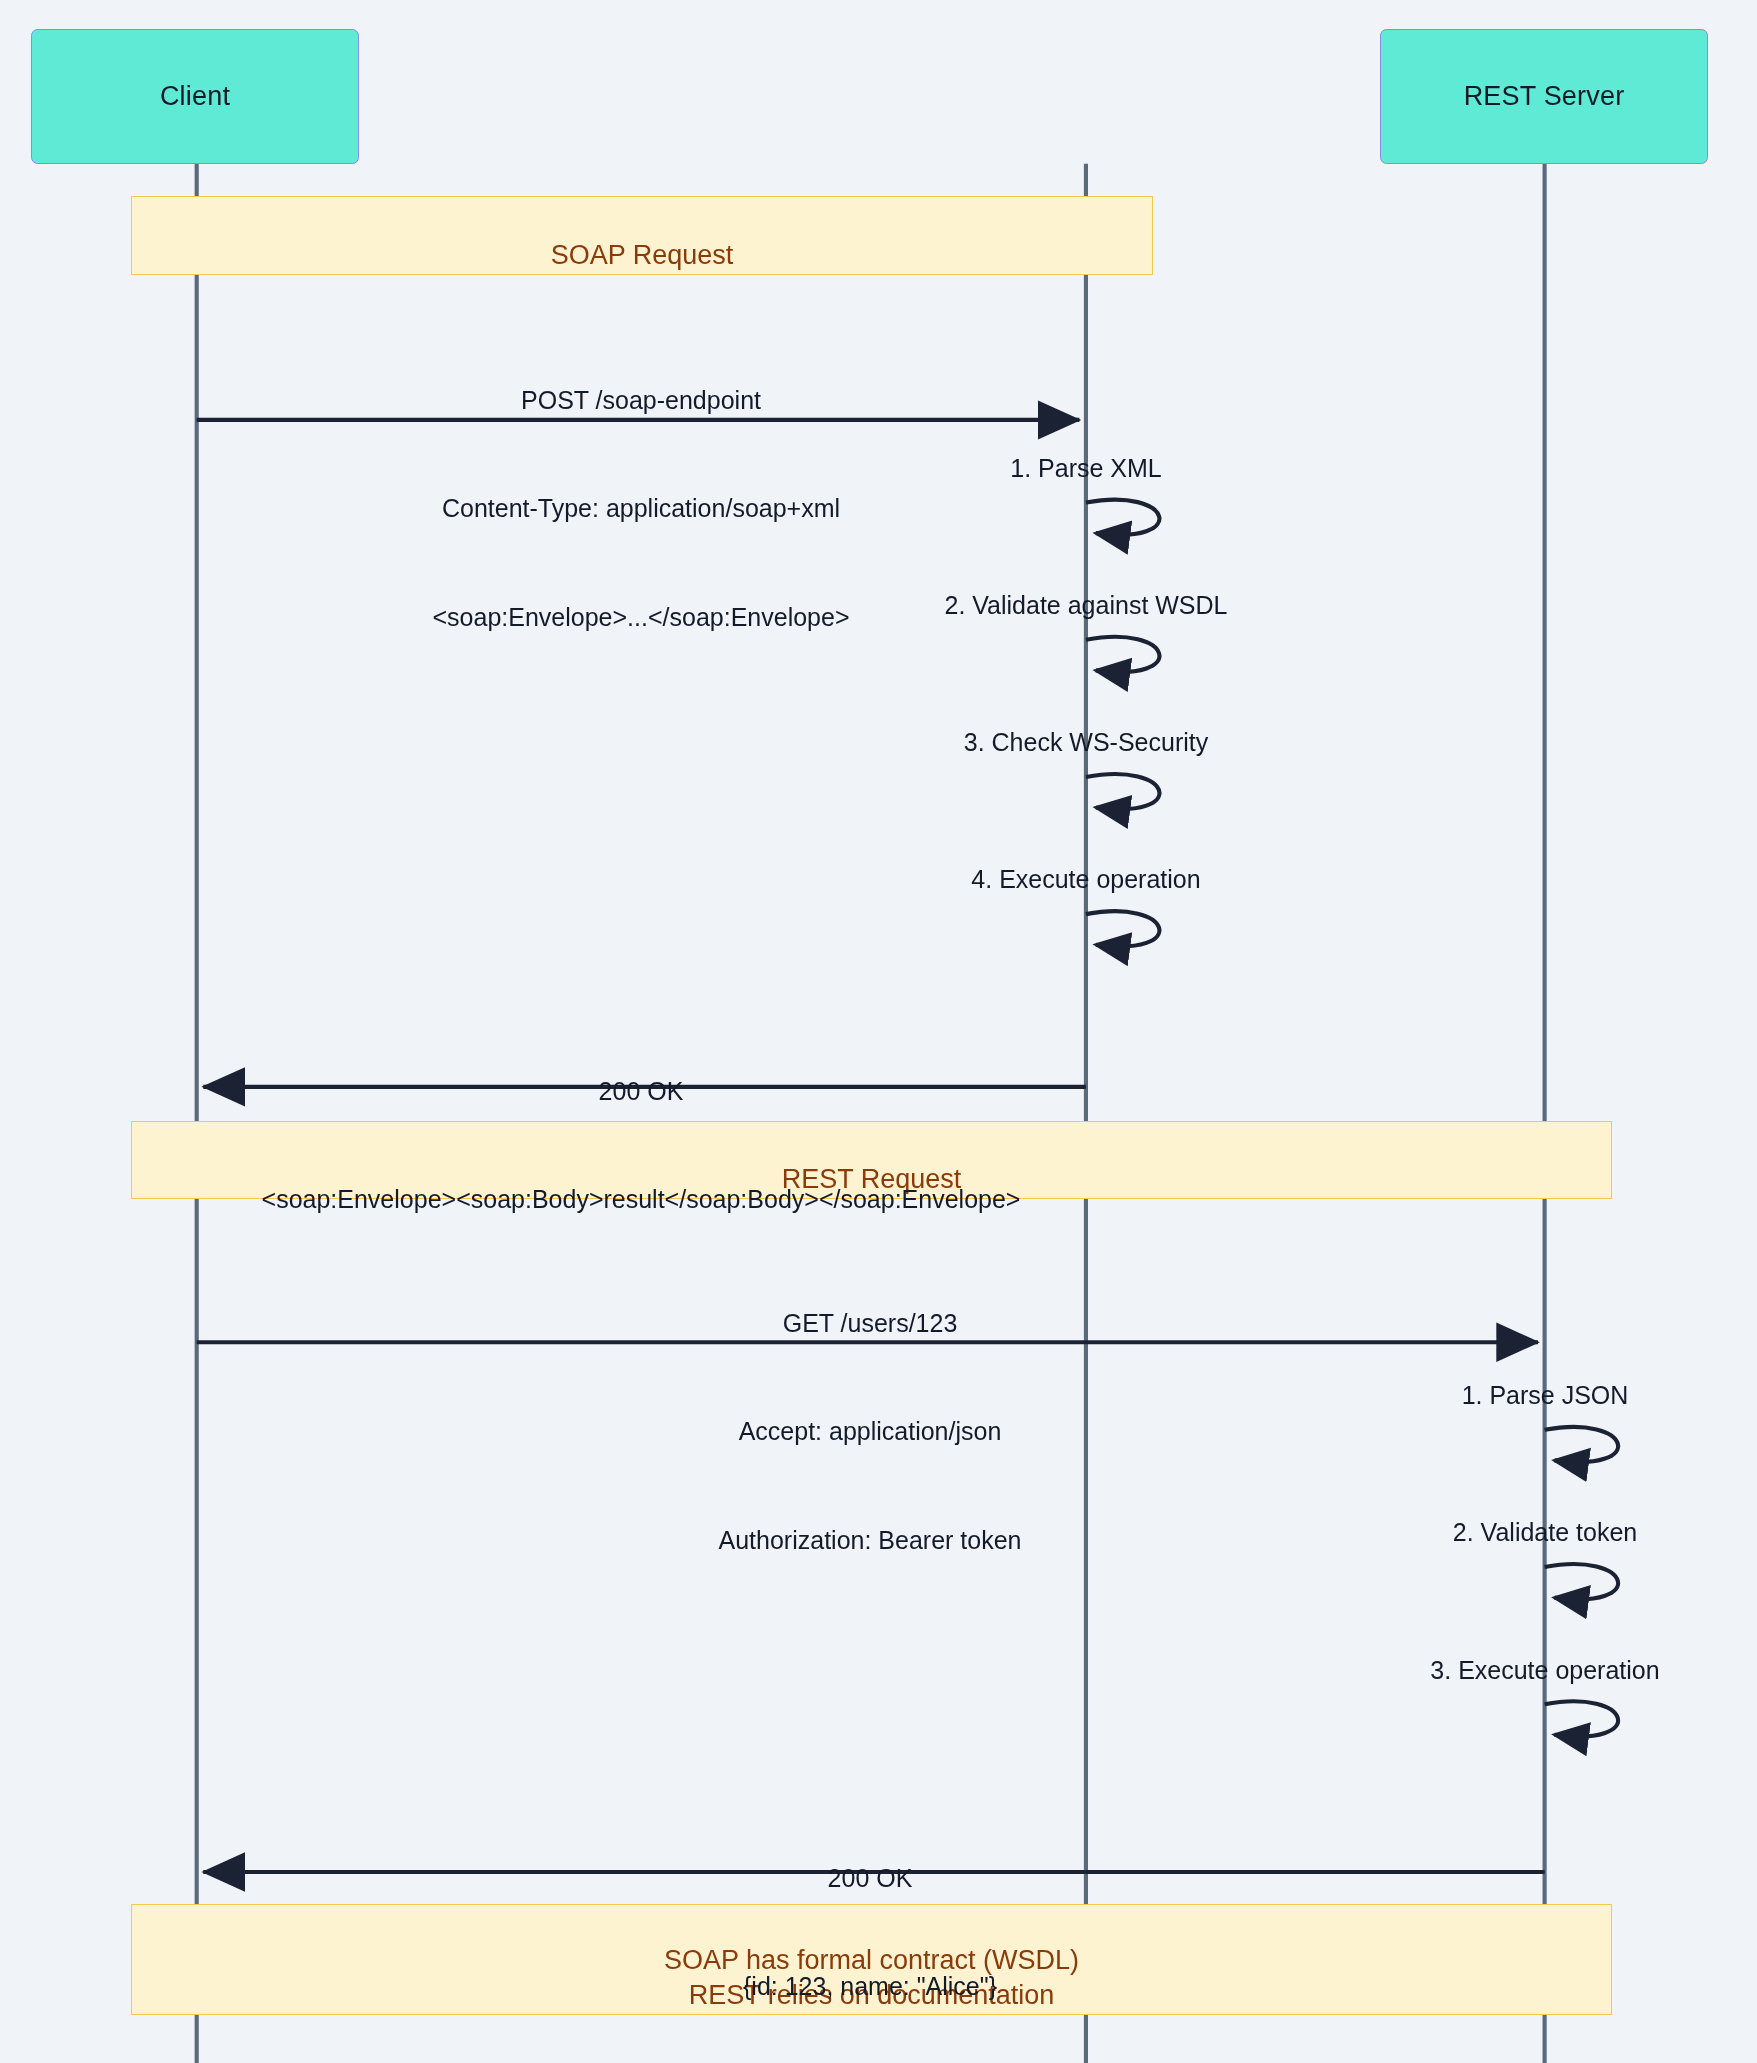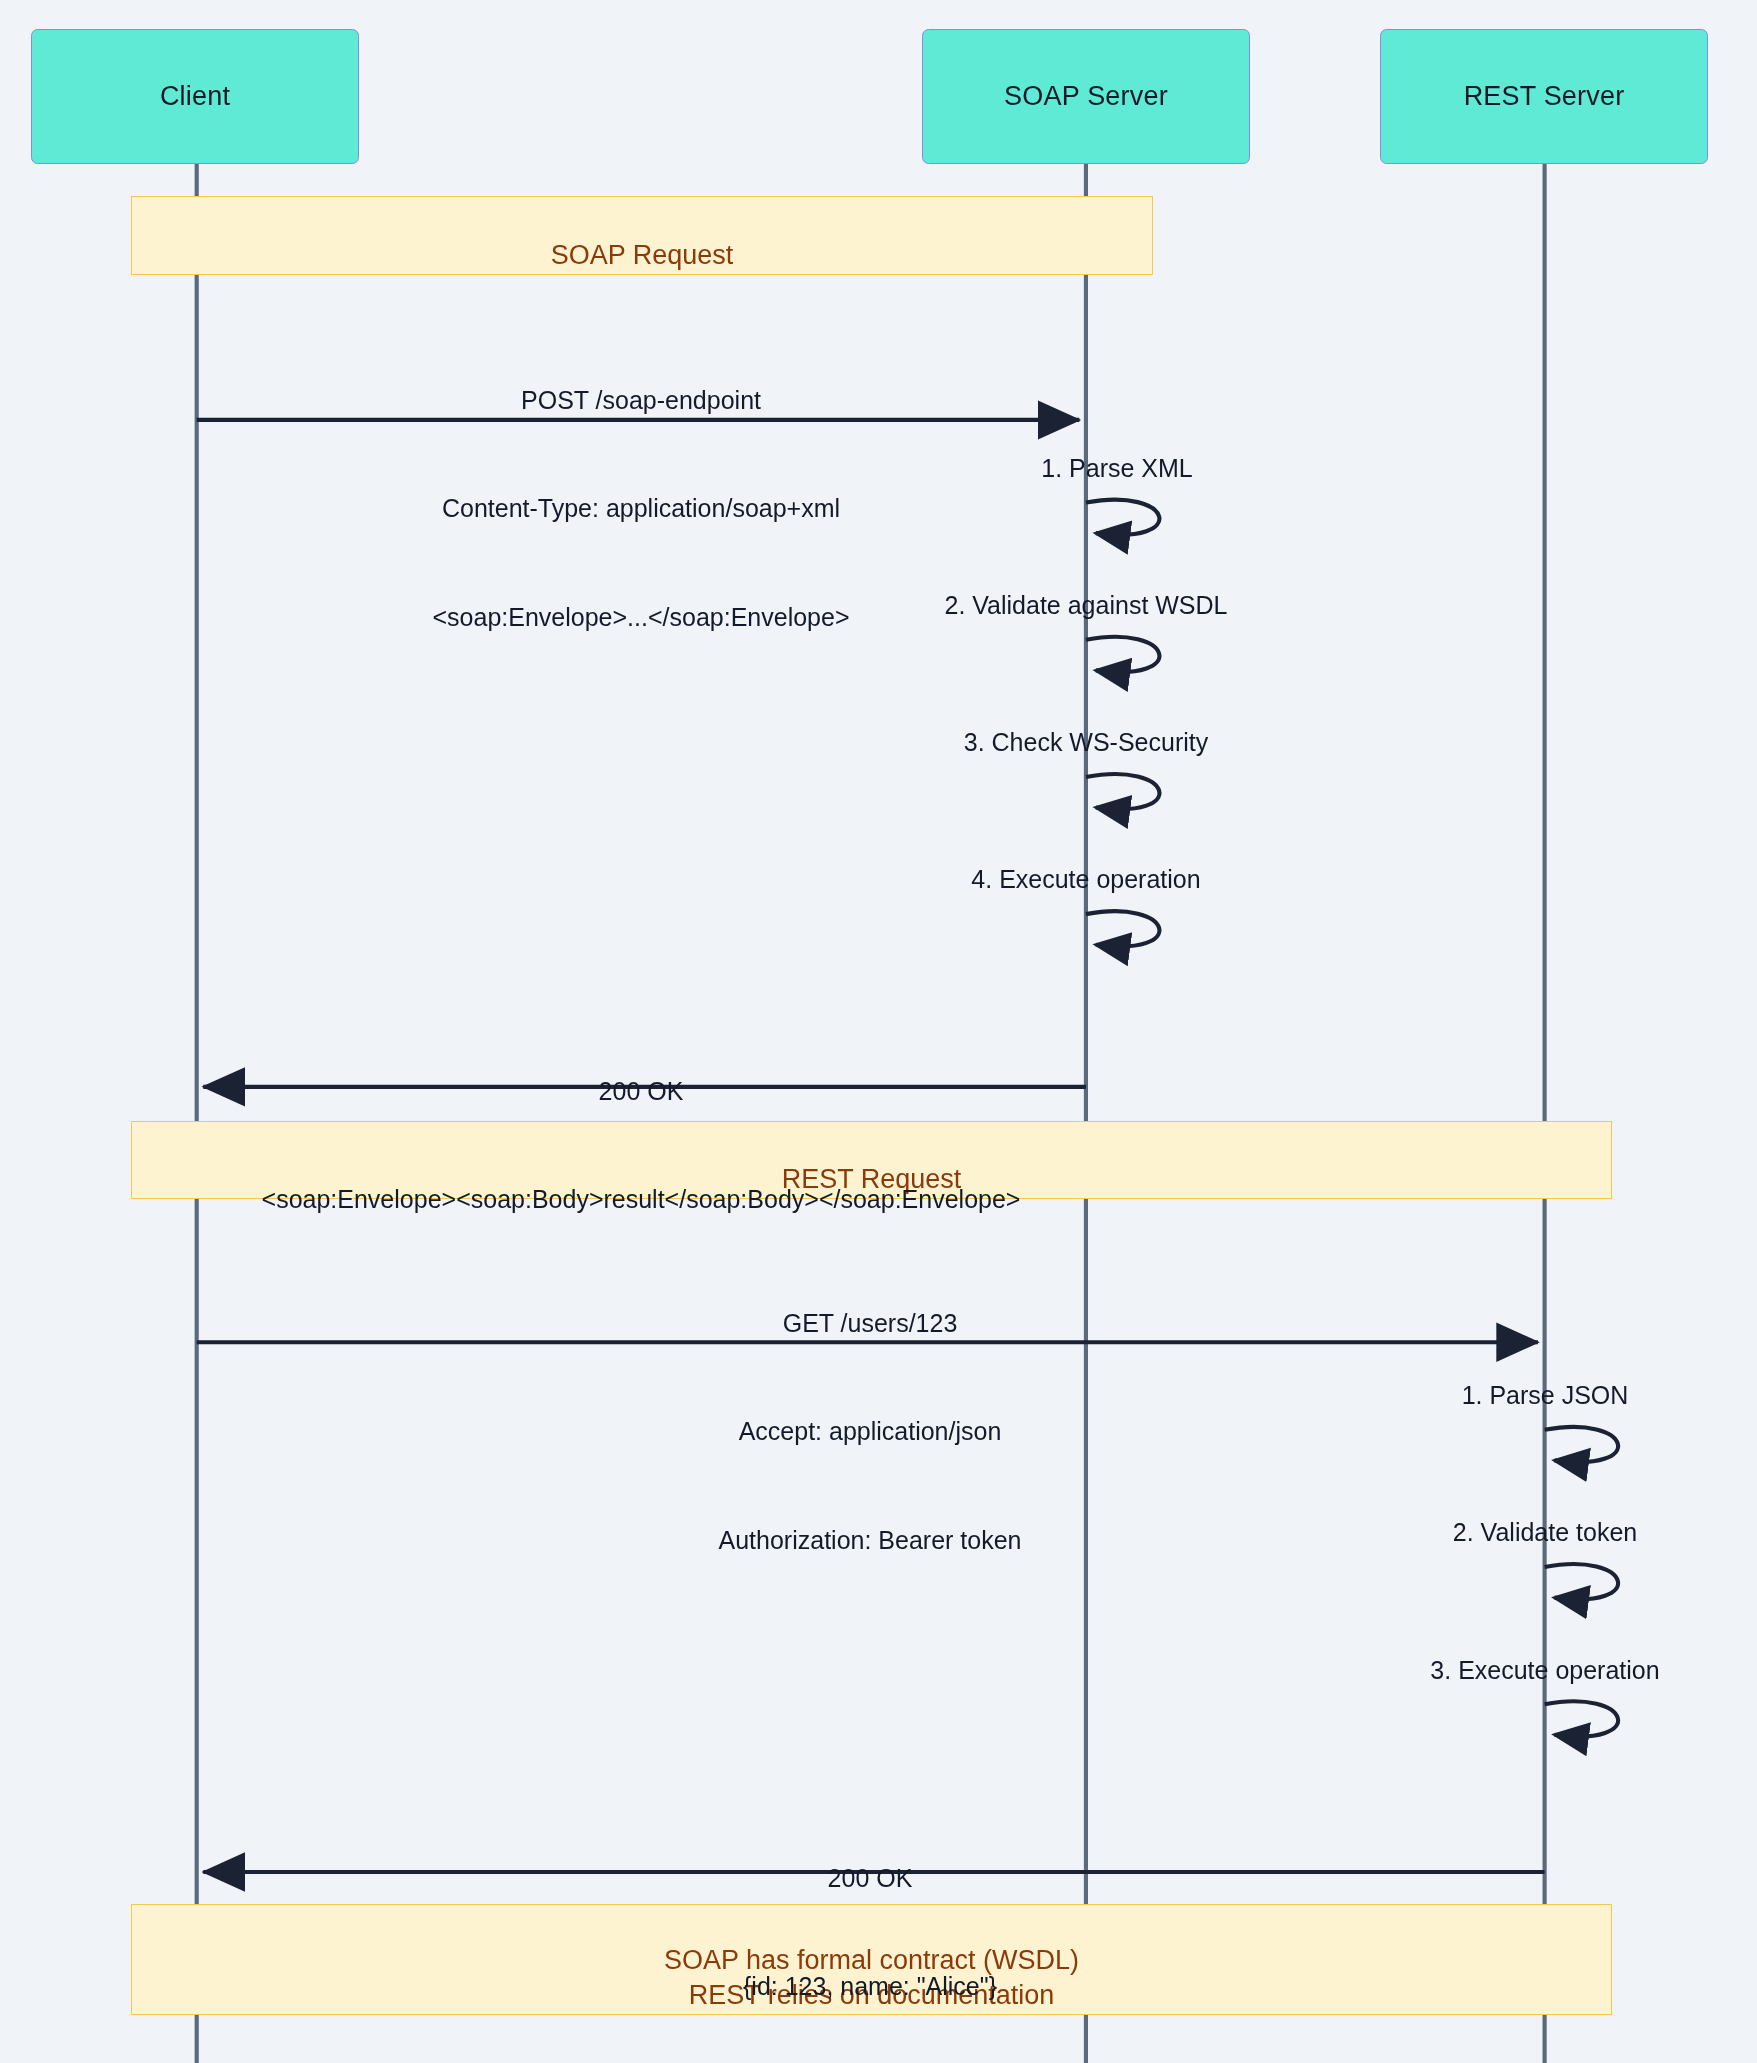--- a/index.html
+++ b/index.html
@@ -122,23 +122,20 @@
       <path d="M 1869 1730 C 1975 1710, 1995 1782, 1881 1767" marker-end="url(#arrow-loop)"></path>
       <path d="M 1869 1896 C 1975 1876, 1995 1948, 1881 1933" marker-end="url(#arrow-loop)"></path>
       <path d="M 1869 2062 C 1975 2042, 1995 2114, 1881 2099" marker-end="url(#arrow-loop)"></path>
     </g>
   </svg>
 
   <div class="participant-box" style="left:31px; top:29px; width:328px; height:135px;">
     <span class="participant-label">Client</span>
   </div>
 
-  <div class="participant-box" style="left:922px; top:29px; width:328px; height:135px;">
-    <span class="participant-label">SOAP Server</span>
-  </div>
 
   <div class="participant-box" style="left:1380px; top:29px; width:328px; height:135px;">
     <span class="participant-label">REST Server</span>
   </div>
 
   <div class="note-box" style="left:131px; top:196px; width:1022px; height:79px;">
     <span class="note-text">SOAP Request</span>
   </div>
 
   <div class="note-box" style="left:131px; top:1121px; width:1481px; height:78px;">
@@ -165,21 +162,21 @@
     <div>GET /users/123</div>
     <div>Accept: application/json</div>
     <div>Authorization: Bearer token</div>
   </div>
 
   <div class="msg-label" style="left:870px; top:1787px;">
     <div>200 OK</div>
     <div>{id: 123, name: "Alice"}</div>
   </div>
 
-  <div class="loop-label" style="left:1086px; top:454px;margin-left:31px;">
+  <div class="loop-label" style="left:1086px; top:454px;">
     <span>1. Parse XML</span>
   </div>
   <div class="loop-label" style="left:1086px; top:591px;text-align:right;">
     <span>2. Validate against WSDL</span>
   </div>
   <div class="loop-label" style="left:1086px; top:728px;">
     <span>3. Check WS-Security</span>
   </div>
   <div class="loop-label" style="left:1086px; top:865px;">
     <span>4. Execute operation</span>

